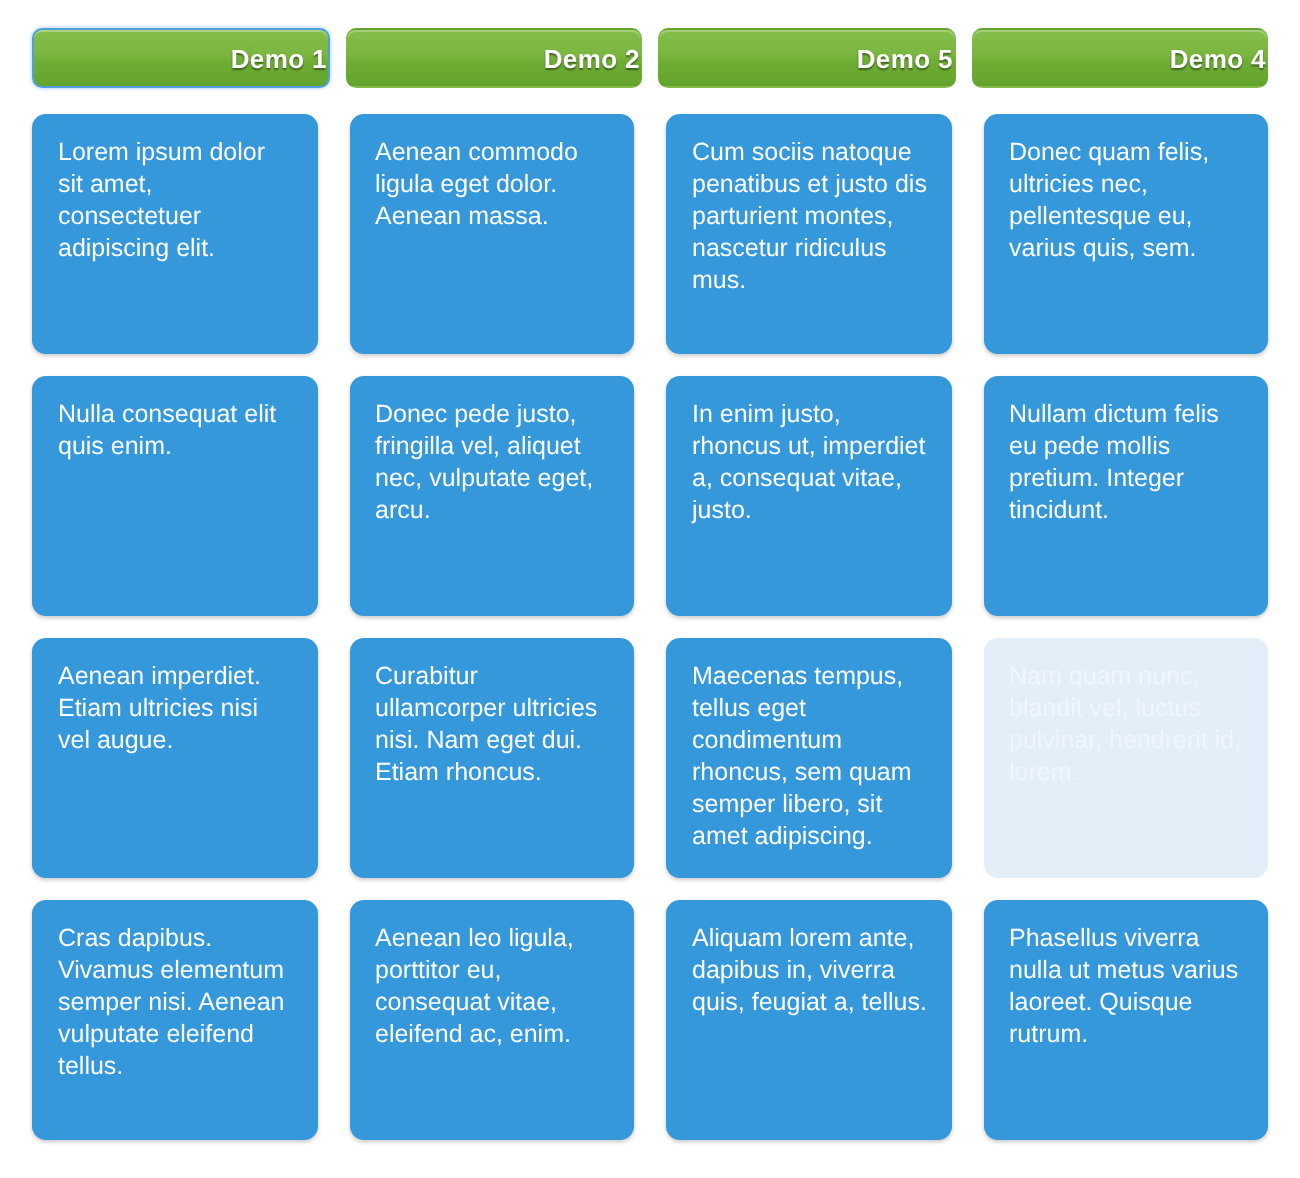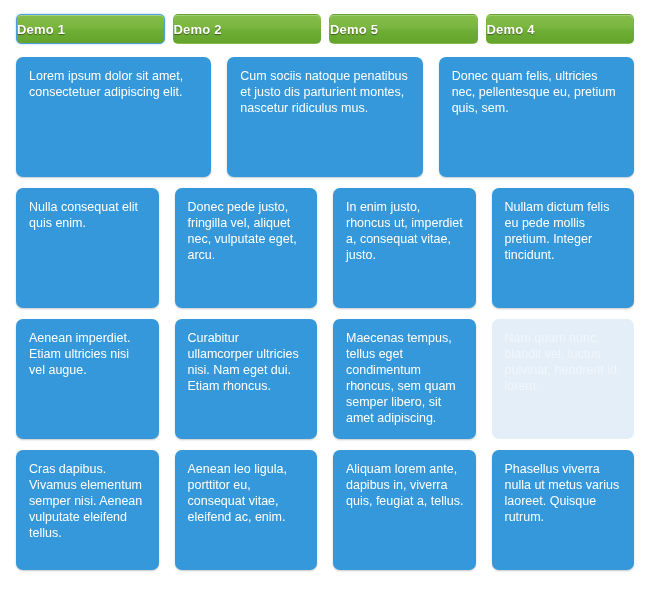--- a/index.html
+++ b/index.html
@@ -26,21 +26,21 @@
   .tab-row {
     display: flex;
     gap: 8px;
     margin-bottom: 13px;
   }
 
   .tab {
     flex: 1 1 0;
     height: 30px;
     line-height: 30px;
-    text-align: left;
+    text-align: right;
     border-radius: 5px;
     color: #ffffff;
     font-size: 13px;
     font-weight: bold;
     letter-spacing: 0.2px;
     text-shadow: 0 1px 1px rgba(0,0,0,0.45);
     background: linear-gradient(to bottom, #85bd4b 0%, #7ab63f 45%, #6fae35 55%, #65a42c 100%);
     border: 1px solid transparent;
     box-sizing: border-box;
     cursor: pointer;
@@ -111,24 +111,27 @@
     </div>
   </div>
 
   <div class="grid">
 
     <div class="grid-row">
       <div class="card">
         <span class="card-text">Lorem ipsum dolor sit amet, consectetuer adipiscing elit.</span>
       </div>
       <div class="card">
+        <span class="card-text">Aenean commodo ligula eget dolor. Aenean massa.</span>
+      </div>
+      <div class="card">
         <span class="card-text">Cum sociis natoque penatibus et justo dis parturient montes, nascetur ridiculus mus.</span>
       </div>
       <div class="card">
-        <span class="card-text">Donec quam felis, ultricies nec, pellentesque eu, pretium quis, sem.</span>
+        <span class="card-text">Donec quam felis, ultricies nec, pellentesque eu, varius quis, sem.</span>
       </div>
     </div>
 
     <div class="grid-row">
       <div class="card">
         <span class="card-text">Nulla consequat elit quis enim.</span>
       </div>
       <div class="card">
         <span class="card-text">Donec pede justo, fringilla vel, aliquet nec, vulputate eget, arcu.</span>
       </div>

